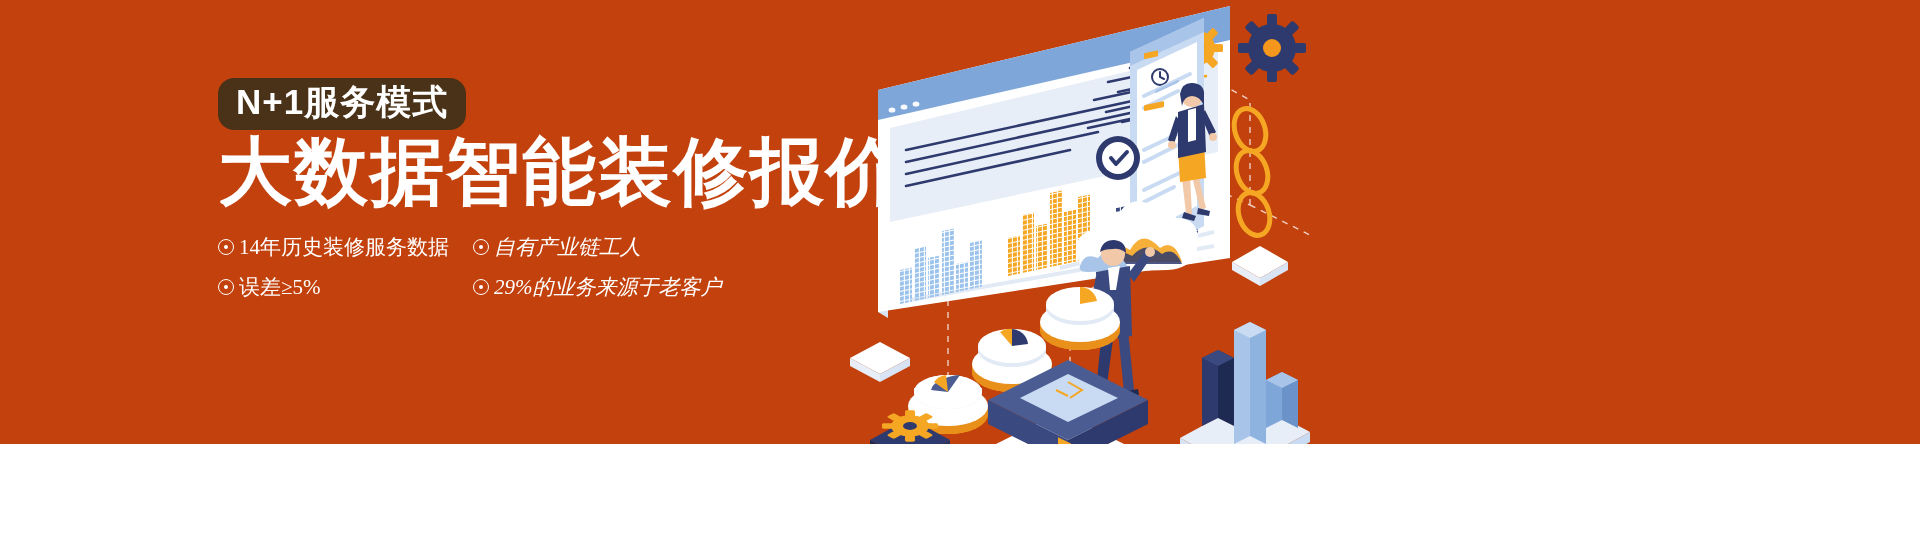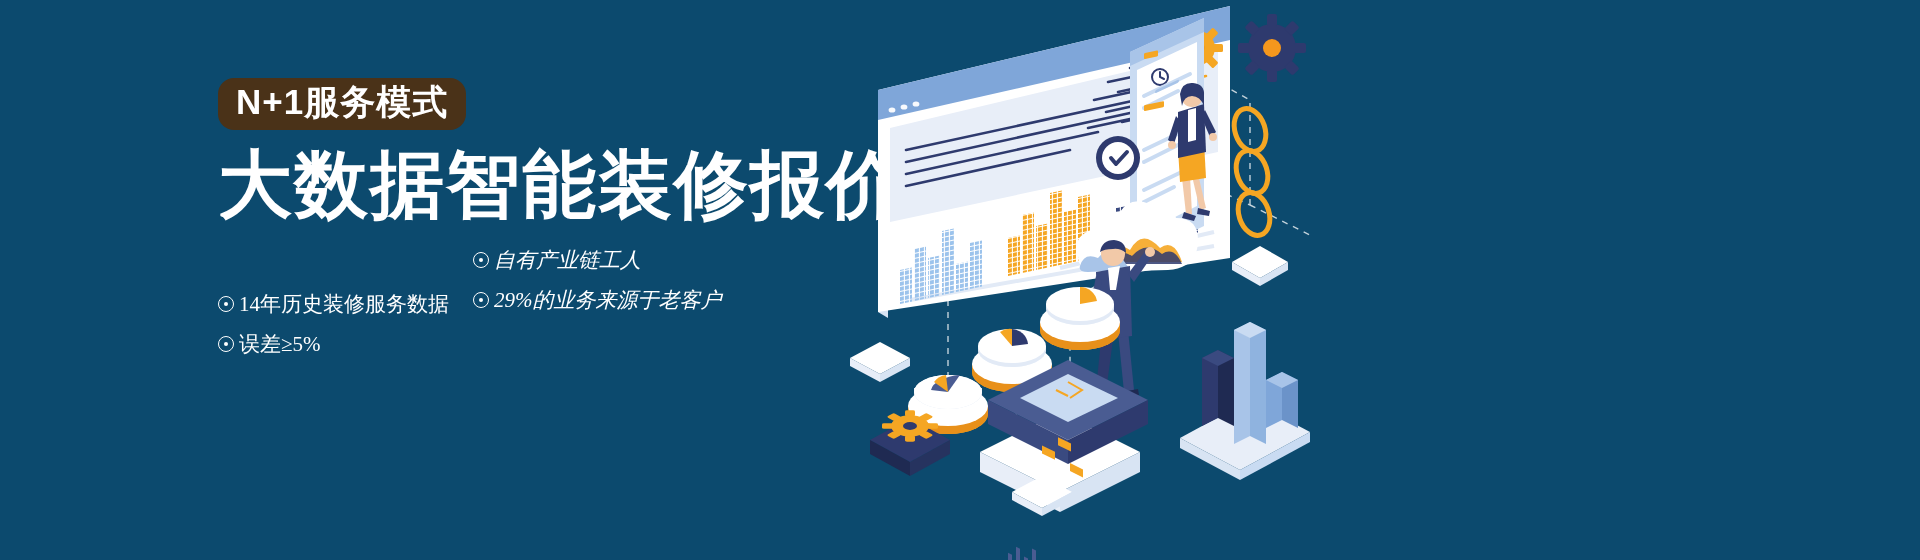--- a/index.html
+++ b/index.html
@@ -3,22 +3,22 @@
 <meta charset="utf-8">
 <style>
   html, body { margin:0; padding:0; }
   body {
     width:1920px; height:560px;
     font-family:"Liberation Sans", sans-serif;
     overflow:hidden;
   }
   #banner {
     position:relative;
-    width:1920px; height:560px;
-    background:#0c4a6e;
+    width:1920px; height:444px;
+    background:#c2410c;
     overflow:hidden;
   }
   
   #text-block {
     position:absolute;
     left:218px; top:78px;
     width:800px;
   }
   #badge {
     display:inline-block;
@@ -26,36 +26,36 @@
     color:#FFFFFF;
     font-family:"Liberation Sans", sans-serif;
     font-size:35px;
     font-weight:bold;
     letter-spacing:1px;
     padding:6px 18px 9px 18px;
     border-radius:16px;
     line-height:1.05;
   }
   #headline {
-    margin-top:18px;
+    margin-top:5px;
     color:#FFFFFF;
     font-family:"Liberation Sans", sans-serif;
     font-size:74px;
     font-weight:bold;
     letter-spacing:2px;
     line-height:1.0;
     white-space:nowrap;
   }
   #features {
     margin-top:27px;
     display:flex;
     align-items:flex-start;
   }
   .feature-col { display:flex; flex-direction:column; }
-  #col-left  { width:255px;margin-top:44px; }
+  #col-left  { width:255px; }
   #col-right { width:300px;font-style:italic; }
   .feature-item {
     display:flex;
     align-items:center;
     color:#FFFFFF;
     font-family:"Liberation Serif", serif;
     font-size:21px;
     line-height:1.1;
     margin-bottom:17px;
     white-space:nowrap;

